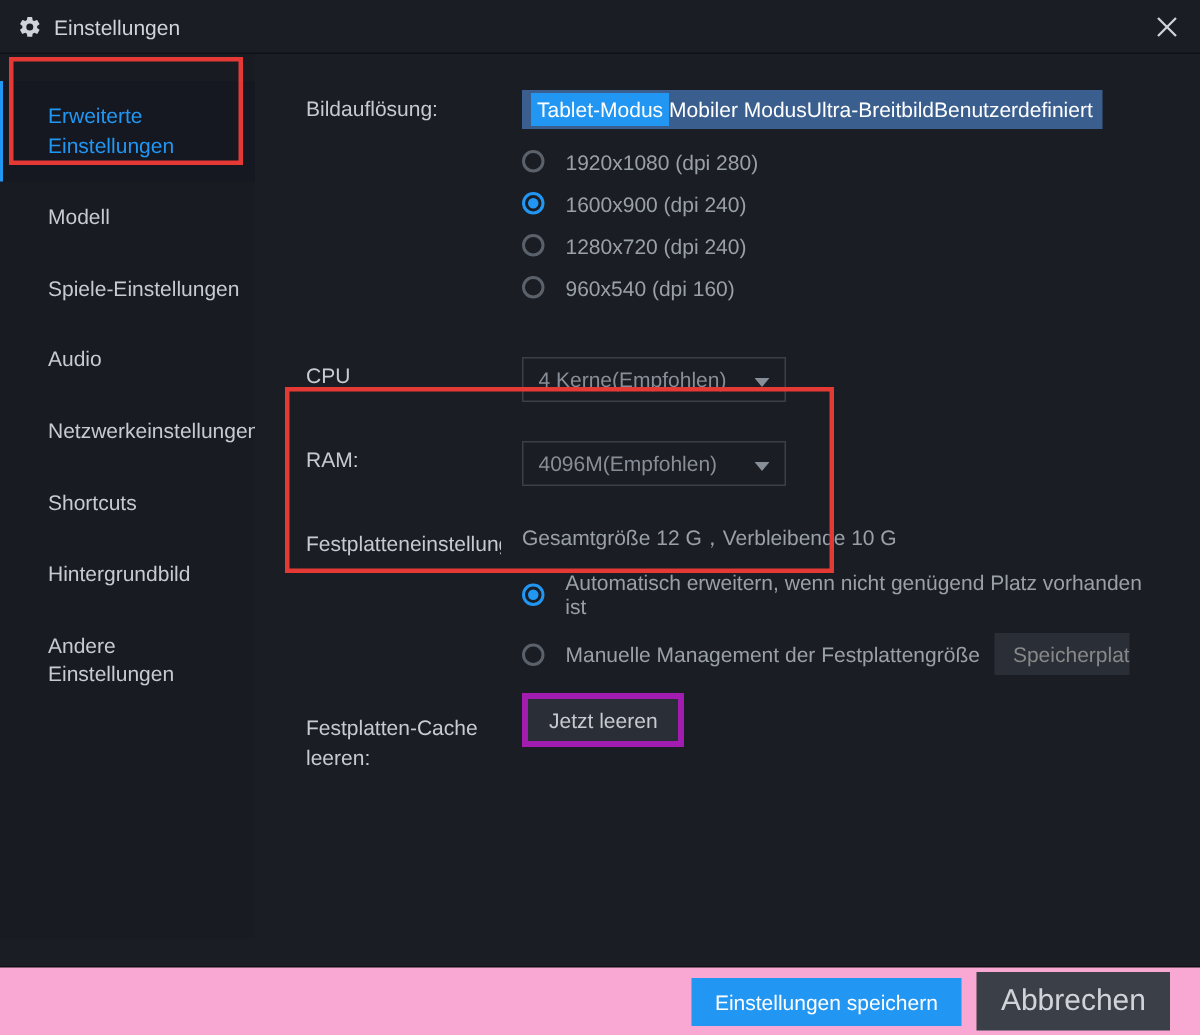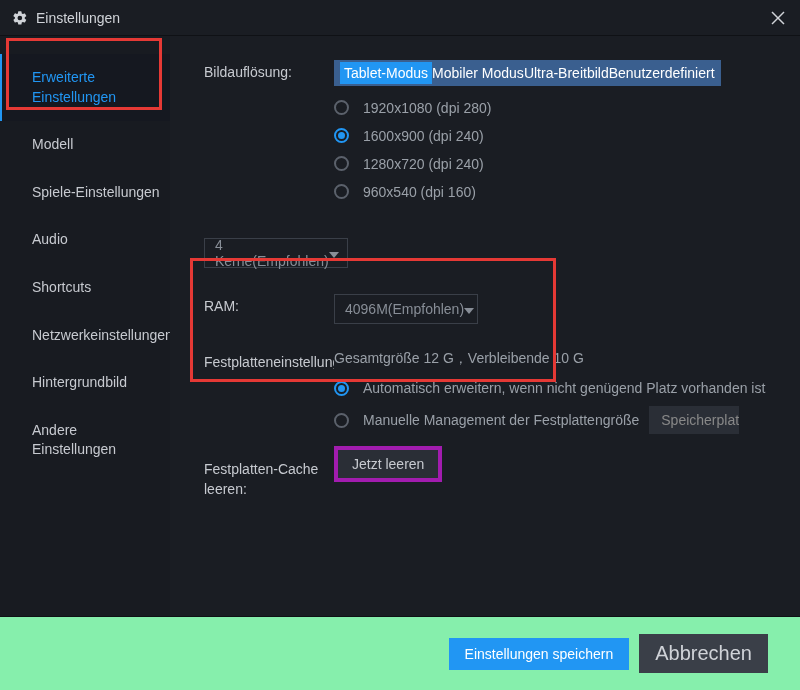--- a/index.html
+++ b/index.html
@@ -28,21 +28,21 @@
   .sidebar-item {
     padding: 14px 0 14px 32px; color: #c7cad0; cursor: pointer;
     line-height: 1.4;
   }
   .sidebar-item.active {
     color: #2196f3; background: #151820;
     border-left: 2px solid #2196f3;
     padding-left: 30px;
   }
   .content { flex: 1; padding: 24px 26px 10px 34px; overflow: hidden; }
-  .row { display: flex; margin-bottom: 26px; }
+  .row { display: flex; margin-bottom: 26px; gap: 14px; }
   .row.tight { margin-bottom: 12px; }
   .row .label { width: 130px; color: #c7cad0; padding-top: 4px; }
   .row .value { flex: 1; }
   .mode-strip { background: #3a5f8f; color: #fff; padding: 5px 6px; display: inline-block; }
   .mode-strip .seg { }
   .mode-strip .seg.hi { background: #2196f3; padding: 3px 4px; margin: -3px 0; display:inline-block;}
   .radio-list { margin-top: 14px; }
   .radio-item {
     display: flex; margin-bottom: 12px;
     cursor: pointer;
@@ -50,42 +50,42 @@
   .radio {
     width: 15px; height: 15px; border-radius: 50%;
     border: 2px solid #5b616b; margin-right: 14px; position: relative;
   }
   .radio.checked { border-color: #2196f3; }
   .radio.checked::after {
     content: ''; position: absolute; left: 2px; top: 2px;
     width: 7px; height: 7px; border-radius: 50%; background: #2196f3;
   }
   .select {
-    width: 144px; height: 30px;
+    width: 176px; height: 30px;
     border: 1px solid #3a3f48; background: #1a1d23;
     display: flex; align-items: center; padding: 0 10px;
     color: #888e97; cursor: pointer;
   }
   .select .chev { margin-left: auto; color: #888e97; }
   .disk-info { color: #9aa0a8; margin-bottom: 12px; }
   .disk-opt { display: flex; align-items: center; margin-bottom: 10px; }
   .disk-opt span.txt { color: #9aa0a8; }
   .btn-inline {
     display: inline-block; padding: 6px 12px;
     background: #2a2e36; color: #888; margin-left: 10px;
   }
   .btn-clear {
     padding: 6px 14px; background: #2a2e36; color: #c7cad0;
     border: 4px solid #a21caf; cursor: pointer;
   }
   .footer {
     position: absolute; bottom: 0; left: 0; right: 0;
-    height: 74px; background: #86efac;
+    height: 46px; background: #f9a8d4;
     display: flex; align-items: center; justify-content: flex-end;
-    padding-right: 32px; gap: 10px;
+    padding-right: 20px; gap: 10px;
     border-top: 1px solid #0f1115;
   }
   .btn-primary {
     background: #2196f3; color: #fff; padding: 8px 16px;
     border: none; cursor: pointer; font-size: 14px;
   }
   .btn-secondary {
     background: #3a3f48; color: #d0d3d8; padding: 8px 16px;
     border: none; cursor: pointer; font-size: 20px;
   }
@@ -112,22 +112,22 @@
   </div>
 </div>
 
 <div class="body">
   <div class="sidebar" id="sidebar">
       <div class="sidebar-item active" style="white-space: pre-line; overflow: hidden;">Erweiterte
 Einstellungen</div>
       <div class="sidebar-item" style="white-space: pre-line; overflow: hidden;">Modell</div>
       <div class="sidebar-item" style="white-space: pre-line; overflow: hidden;">Spiele-Einstellungen</div>
       <div class="sidebar-item" style="white-space: pre-line; overflow: hidden;">Audio</div>
+      <div class="sidebar-item" style="white-space: pre-line; overflow: hidden;">Netzwerkeinstellungen</div>
       <div class="sidebar-item" style="white-space: pre-line; overflow: hidden;">Shortcuts</div>
-      <div class="sidebar-item" style="white-space: pre-line; overflow: hidden;">Netzwerkeinstellungen</div>
       <div class="sidebar-item" style="white-space: pre-line; overflow: hidden;">Hintergrundbild</div>
       <div class="sidebar-item" style="white-space: pre-line; overflow: hidden;">Andere
 Einstellungen</div>
     </div>
 
   <div class="content">
 
     <div class="row">
       <div class="label">Bildauflösung:</div>
       <div class="value">
@@ -147,20 +147,21 @@
             </div>
             <div class="radio-item">
               <span class="radio"></span>
               <span>960x540  (dpi 160)</span>
             </div>
           </div>
       </div>
     </div>
 
     <div class="row">
+      <div class="label">CPU</div>
       <div class="value">
         <div class="select">
           <span>4 Kerne(Empfohlen)</span>
           <span class="chev">
             <svg width="10" height="6" viewBox="0 0 10 6">
                 <path d="M0 0l5 6 5-6" fill="#888e97"></path>
               </svg>
           </span>
         </div>
       </div>

